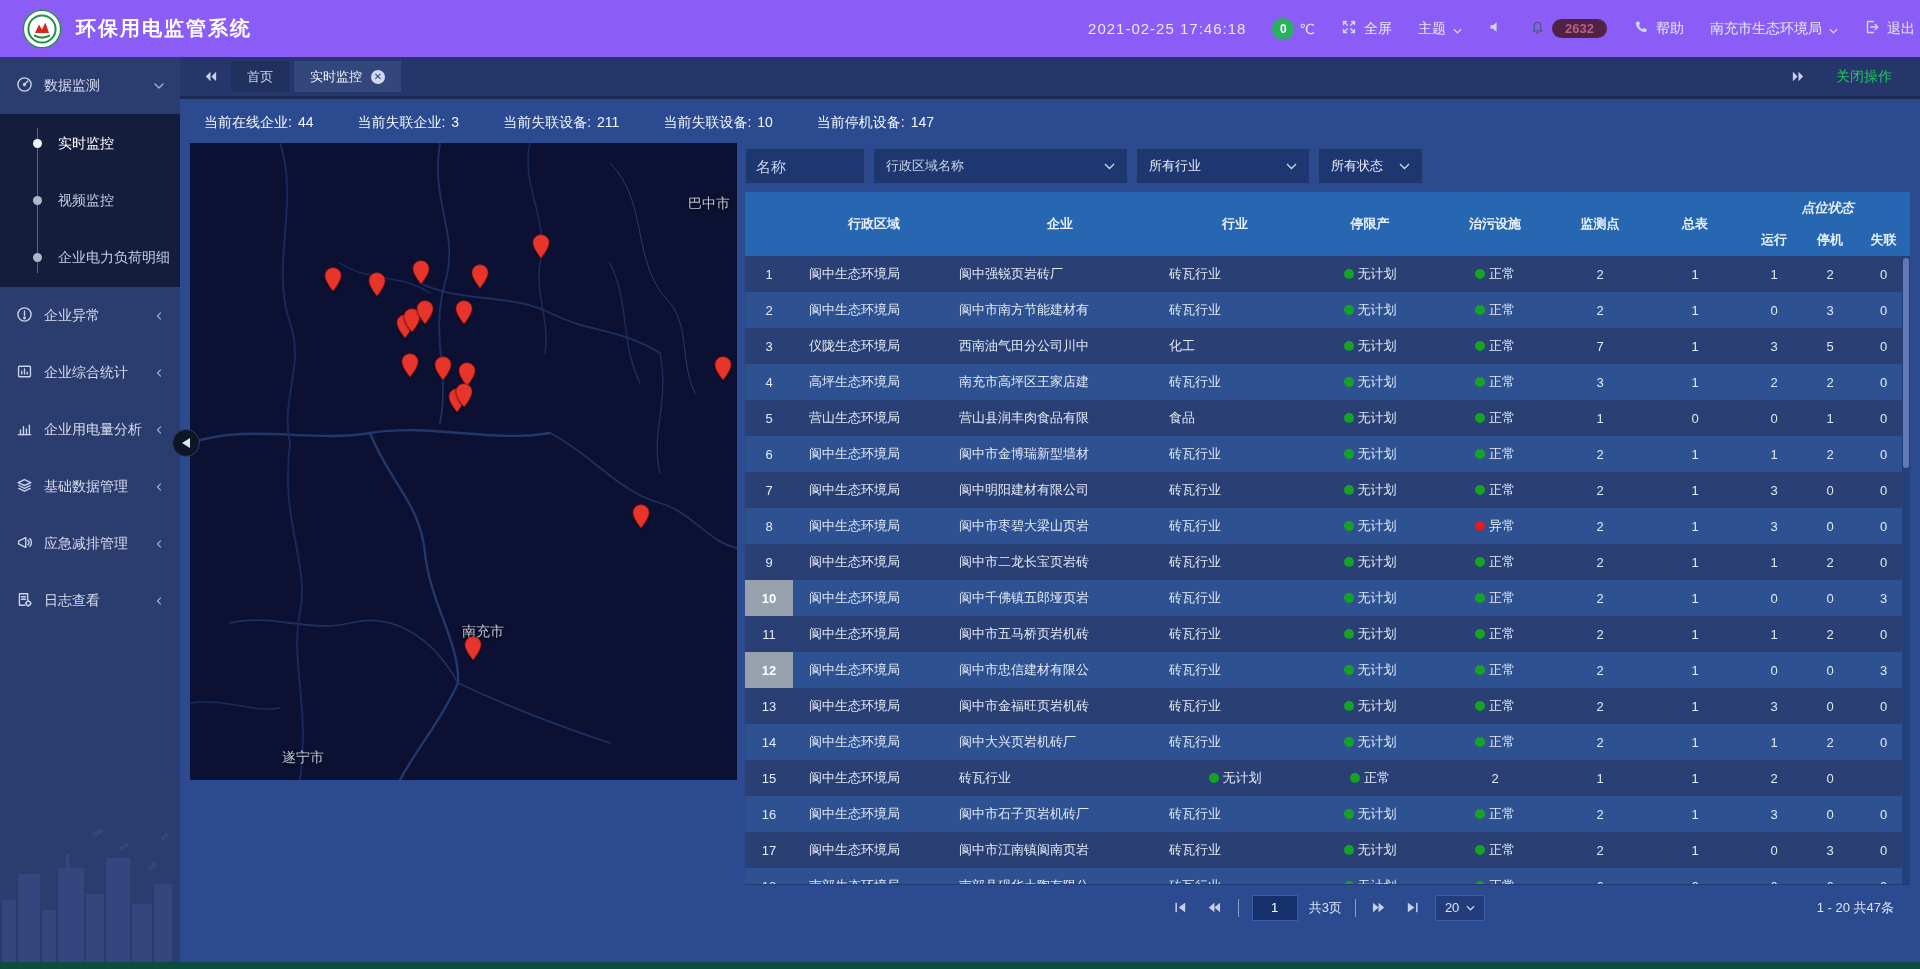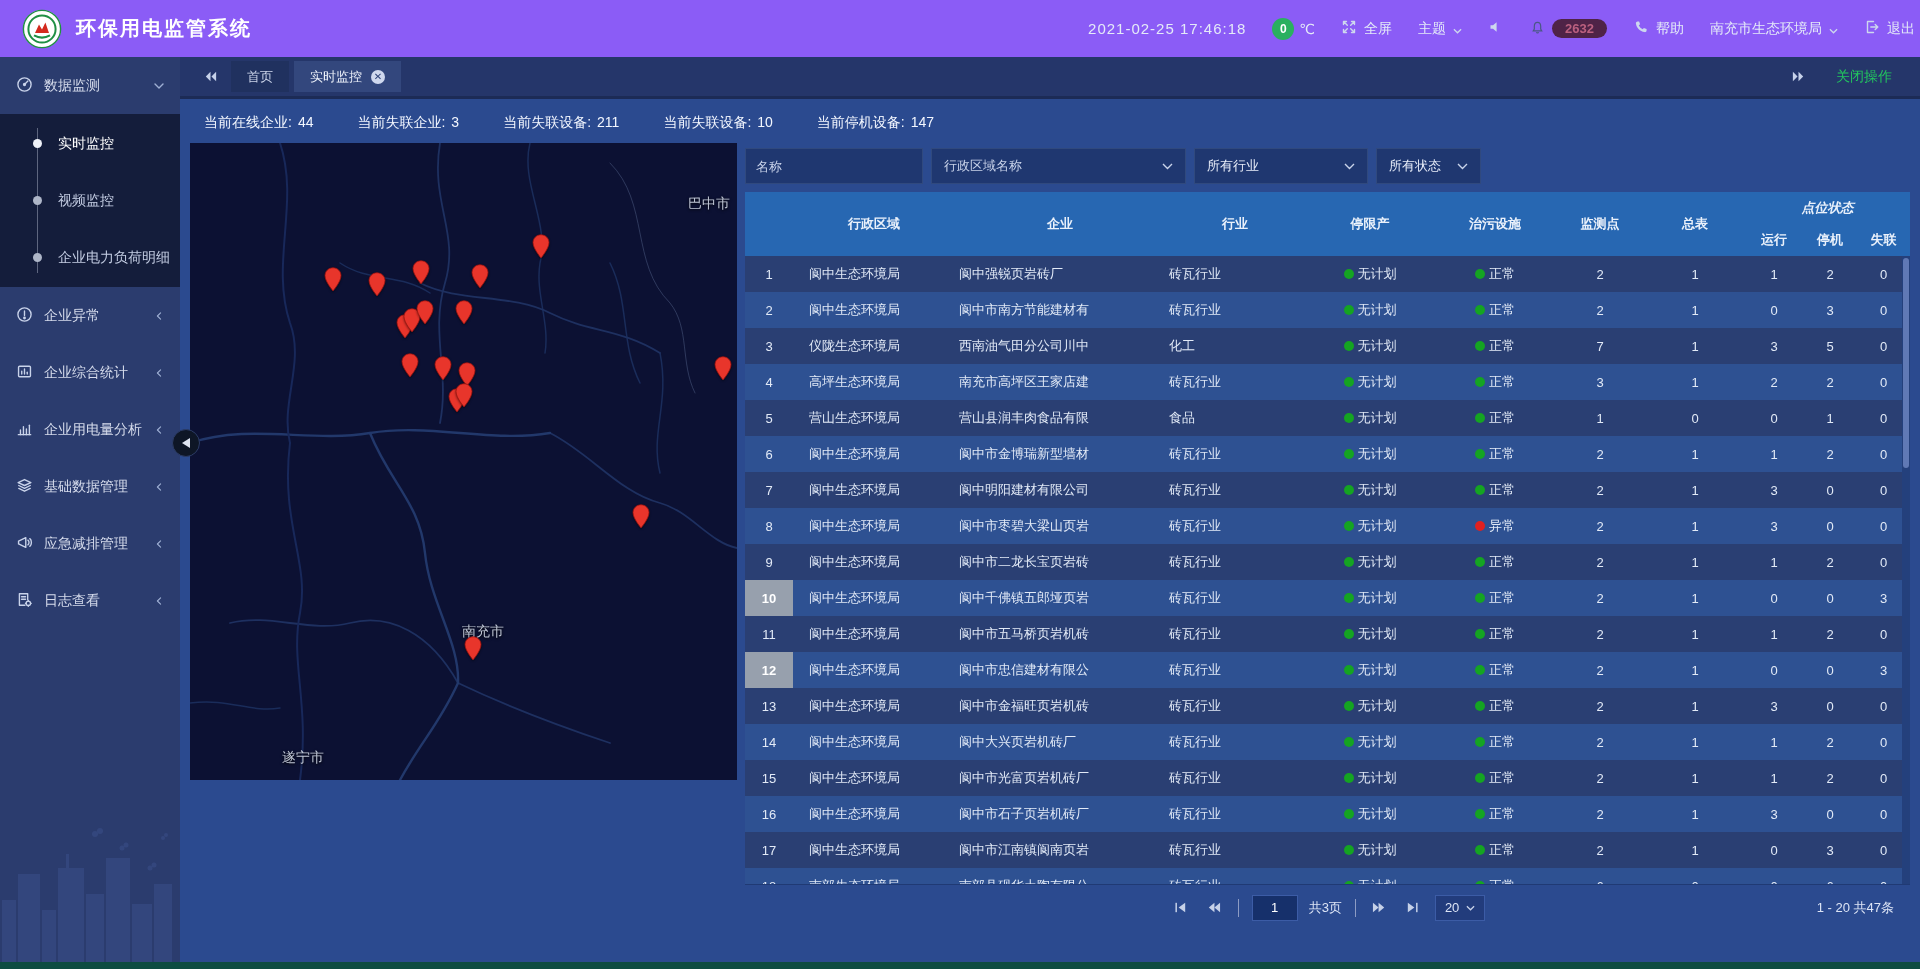--- a/index.html
+++ b/index.html
@@ -74,21 +74,21 @@
   .pin { position: absolute; width: 18px; height: 25px; }
   .pin svg { width: 18px; height: 25px; filter: drop-shadow(0 1px 1px rgba(0,0,0,0.5)); }
   .collapse-handle { position: absolute; left: -8px; top: 372px; width: 28px; height: 28px; border-radius: 50%;
                      background: #0e1626; border: 1px solid #2c3c66; color: #dfe5f2; z-index: 7;
                      display: flex; align-items: center; justify-content: center; cursor: pointer; }
   .collapse-handle svg { width: 8px; height: 10px; fill: #dfe5f2; }
 
   
   .panel { position: absolute; left: 565px; top: 91px; width: 1165px; height: 782px; }
   .filters { display: flex; gap: 8px; height: 36px; }
-  .f-input { width: 178px; background: #1f3770; border: 1px solid #30497e; color: #eef2fb; font-size: 13px;
+  .f-input { width: 120px; background: #1f3770; border: 1px solid #30497e; color: #eef2fb; font-size: 15px;
              padding: 0 10px; font-family: inherit; outline: none; }
   .f-input::placeholder { color: #c9d3ea; opacity: 1; }
   .f-select { display: flex; align-items: center; justify-content: space-between; padding: 0 12px;
               background: #1f3770; border: 1px solid #30497e; color: #e9eef9; font-size: 13px; cursor: pointer; }
   .f-select svg { width: 11px; height: 7px; stroke: #c9d3ea; fill: none; stroke-width: 1.4; }
   .f-region { width: 255px; } .f-region .sel-text { color: #c9d3ea; }
   .f-industry { width: 174px; } .f-status { width: 105px; }
 
   .tableblock { position: absolute; left: 0; top: 44px; right: 0; bottom: 0; overflow: hidden; }
   :root { }
@@ -791,21 +791,20 @@
               </div>
               <div class="td cell-num">2</div>
               <div class="td cell-num">1</div>
               <div class="td cell-num">1</div>
               <div class="td cell-num">2</div>
               <div class="td cell-num">0</div>
             </div>
             <div class="trow">
               <div class="td cell-no">15</div>
               <div class="td cell-region">阆中生态环境局</div>
-              <div class="td cell-company">阆中市光富页岩机砖厂</div>
               <div class="td cell-industry">砖瓦行业</div>
               <div class="td cell-dot">
                 <span class="sdot" style="background: rgb(21, 164, 34);"></span>
                 <span>无计划</span>
               </div>
               <div class="td cell-dot">
                 <span class="sdot" style="background: rgb(21, 164, 34);"></span>
                 <span>正常</span>
               </div>
               <div class="td cell-num">2</div>

